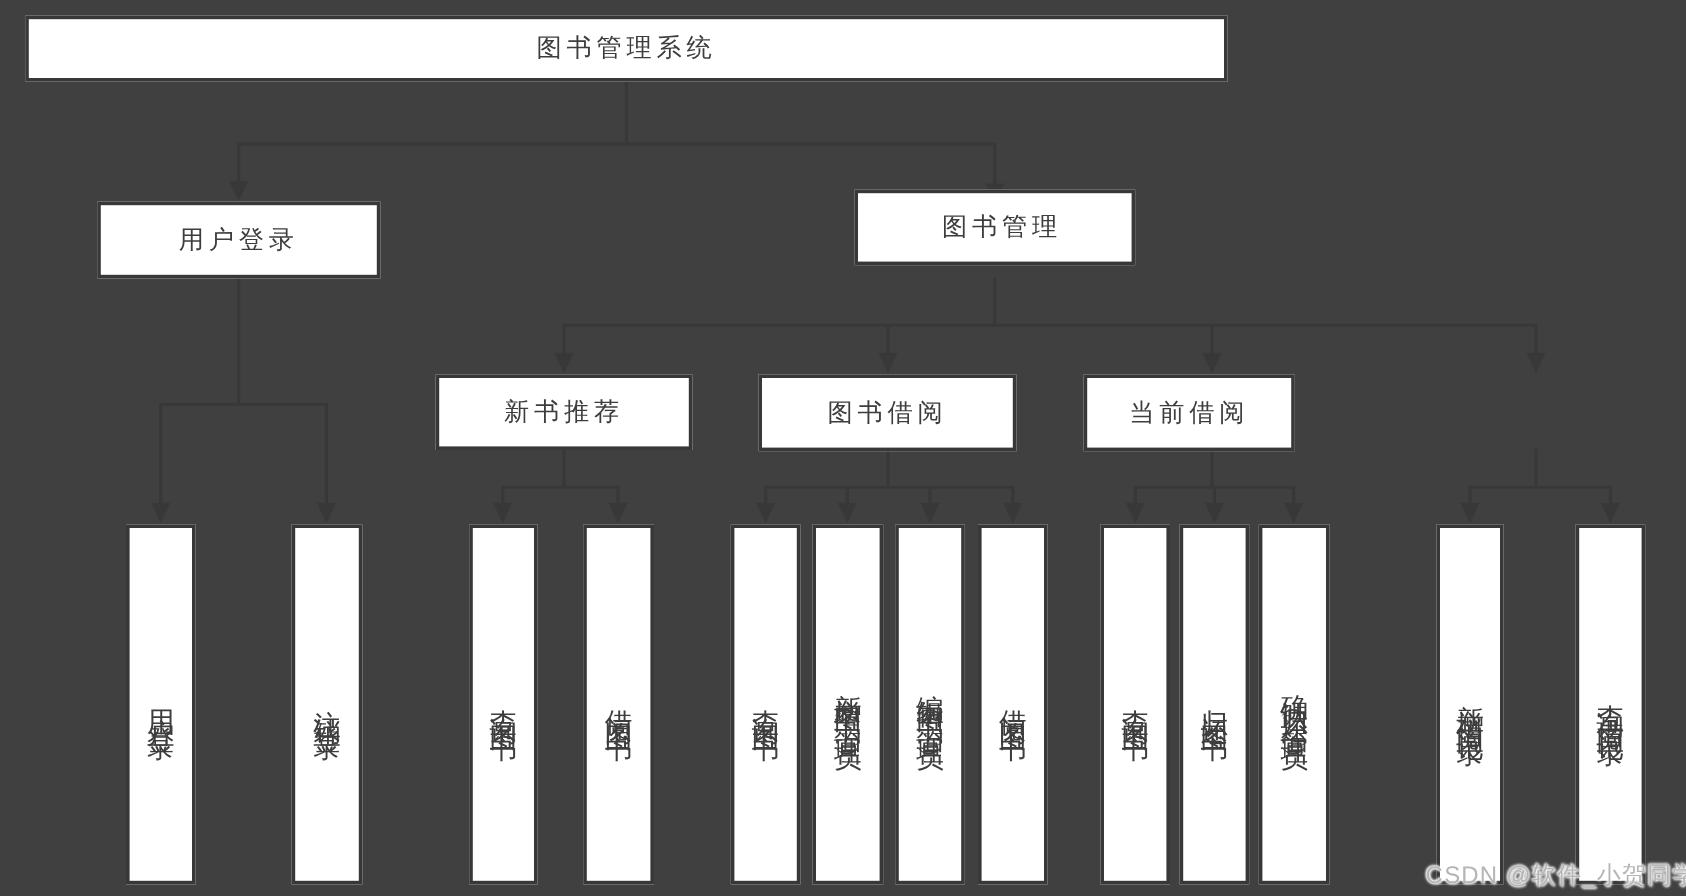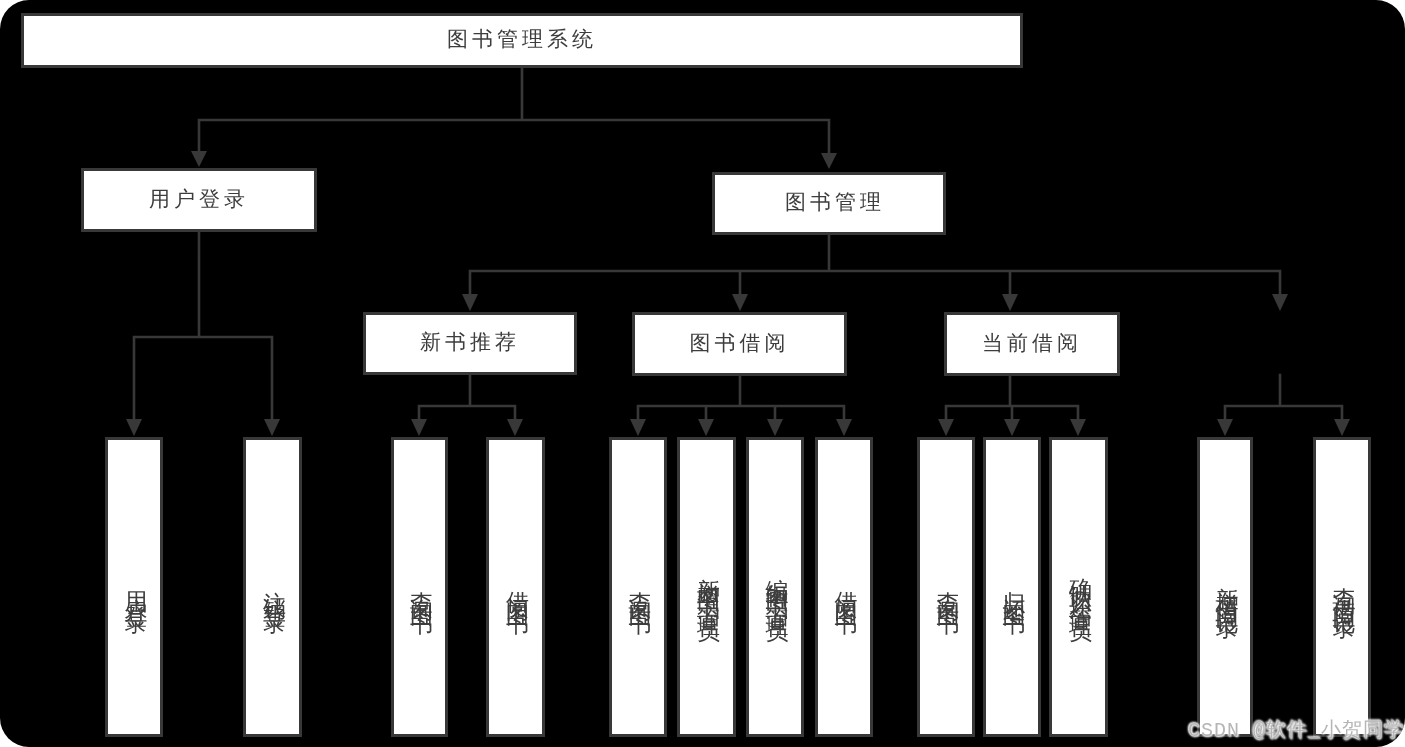--- a/index.html
+++ b/index.html
@@ -1,23 +1,22 @@
 <!DOCTYPE html>
 <html><head>
 <meta charset="utf-8">
 <style>
   html, body { margin: 0; padding: 0; background: #ffffff; }
   .stage {
     position: relative;
     width: 1405px;
     height: 747px;
-    background: #000000;
-    font-family: Liberation Mono, monospace;
+    background: #404040;
+    font-family: Liberation Sans, sans-serif;
     overflow: hidden;
-    border-radius: 29px;
   }
   .wires {
     position: absolute;
     left: 0; top: 0;
     width: 1405px; height: 747px;
     pointer-events: none;
   }
   .hbox {
     position: absolute;
     box-sizing: border-box;
@@ -119,31 +118,31 @@
     </g>
   </svg>
 
   <div class="hbox" style="left:21px; top:13px; width:1002px; height:55px;">
     <span class="hlabel">图书管理系统</span>
   </div>
 
   <div class="hbox" style="left:81px; top:168px; width:236px; height:64px;">
     <span class="hlabel">用户登录</span>
   </div>
-  <div class="hbox" style="left:712px; top:172px; width:234px; height:63px;padding-left:12px;">
+  <div class="hbox" style="left:712px; top:158px; width:234px; height:63px;padding-left:12px;">
     <span class="hlabel">图书管理</span>
   </div>
 
   <div class="hbox" style="left:632px; top:312px; width:215px; height:64px;">
     <span class="hlabel">图书借阅</span>
   </div>
   <div class="hbox" style="left:363px; top:312px; width:214px; height:63px;">
     <span class="hlabel">新书推荐</span>
   </div>
-  <div class="hbox" style="left:903px; top:312px; width:176px; height:64px;margin-left:41px;">
+  <div class="hbox" style="left:903px; top:312px; width:176px; height:64px;">
     <span class="hlabel">当前借阅</span>
   </div>
 
   <div class="vbox" style="left:105px; width:58px;">
     <span class="vlabel">用户登录</span>
   </div>
   <div class="vbox" style="left:243px; width:59px;">
     <span class="vlabel">注销登录</span>
   </div>
 

